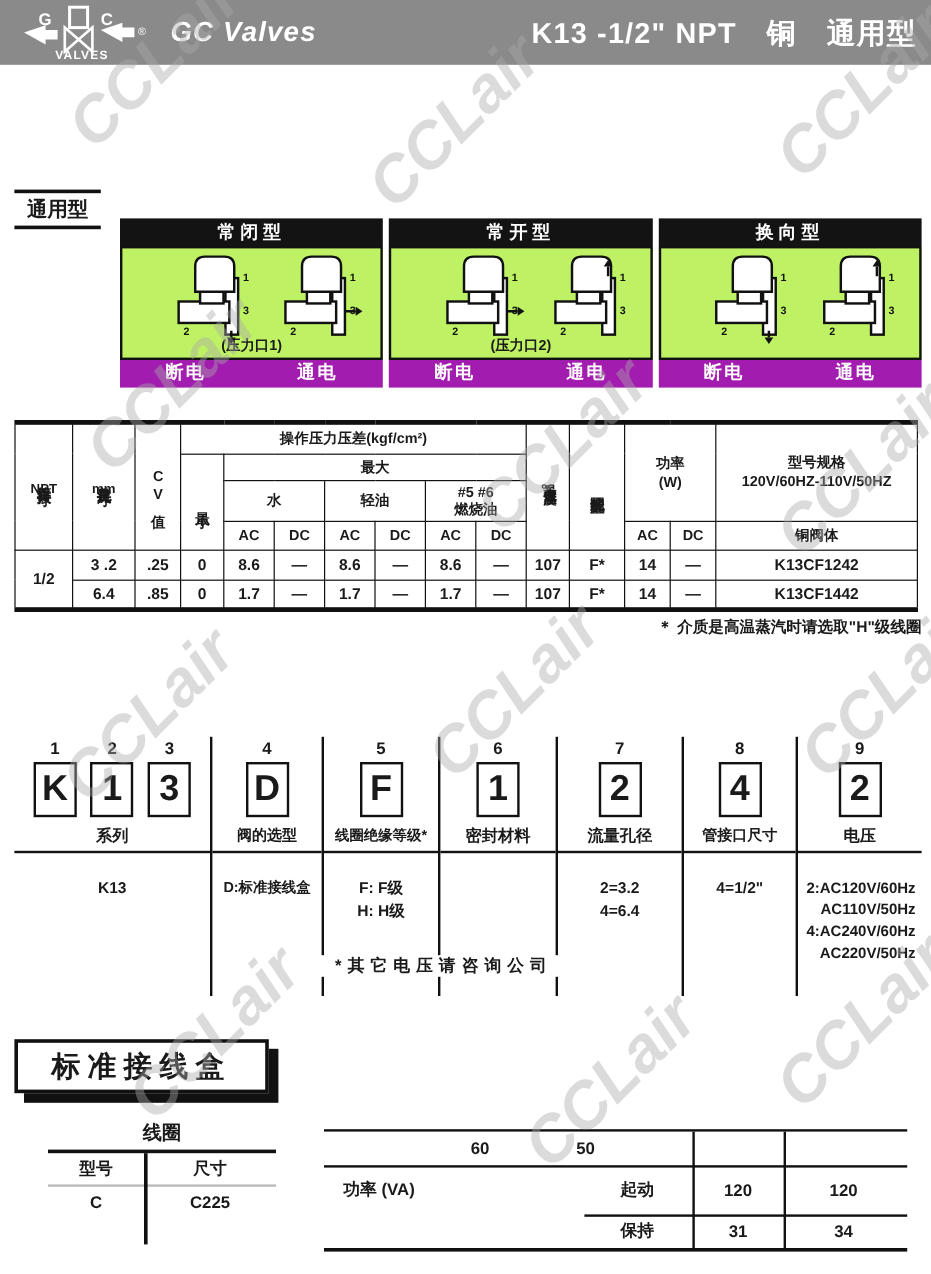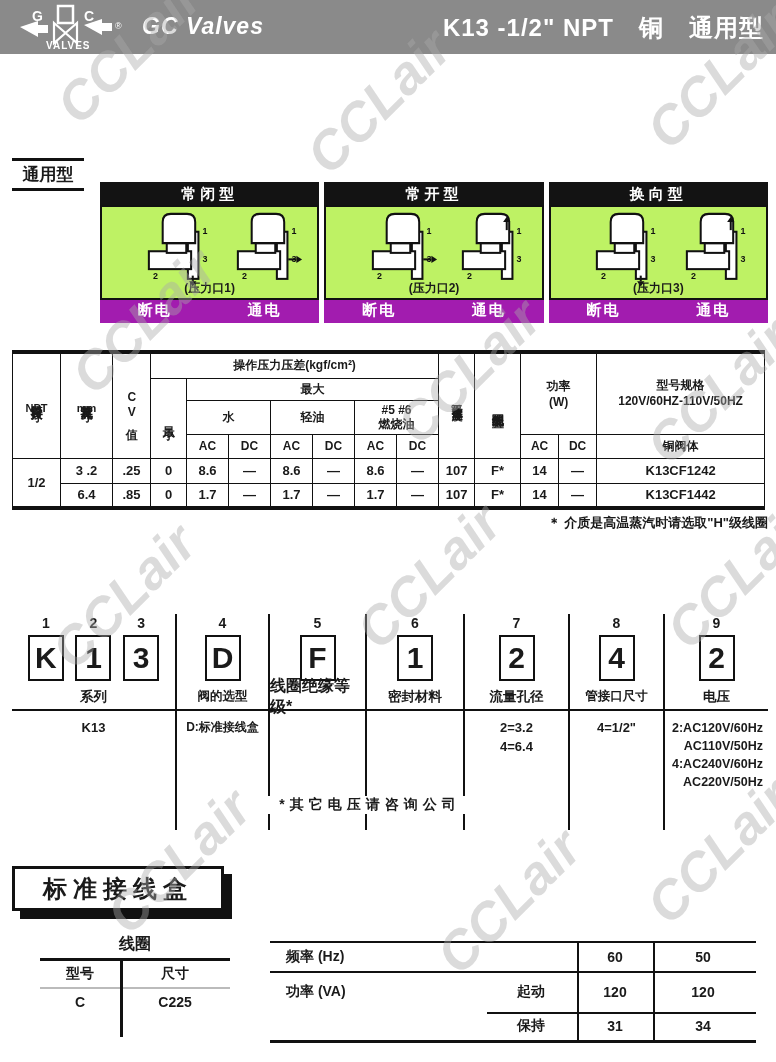--- a/index.html
+++ b/index.html
@@ -60,21 +60,21 @@
   .ordering { position:absolute; left:12px; top:614px; width:756px; height:216px; display:flex; }
   .ord-col { display:flex; flex-direction:column; border-right:2px solid #111; }
   .ord-col.last { border-right:none; }
   .ord-num { height:18px; display:flex; justify-content:center; align-items:center; font-size:14px; font-weight:bold; }
   .ord-num.multi, .ord-code.multi { justify-content:space-around; padding:0 10px; }
   .ord-code { height:52px; display:flex; justify-content:center; align-items:center; }
   .code-box { width:36px; height:46px; border:2.5px solid #111; display:flex; align-items:center; justify-content:center;
               font-size:30px; font-weight:bold; background:#fff; }
   .ord-label { height:27px; display:flex; justify-content:center; align-items:center;
                font-size:13.5px; font-weight:bold; border-bottom:2px solid #111; }
-  .ord-value { flex:1; padding-top:8px; text-align:center; font-size:13px; font-weight:bold; line-height:1.45; }
+  .ord-value { flex:1; padding-top:20px; text-align:center; font-size:13px; font-weight:bold; line-height:1.45; }
   .ord-value.volt { text-align:right; padding-right:5px; font-size:12.5px; }
   .ord-note { position:absolute; left:238px; top:182px; width:240px; background:#fff; z-index:2;
               text-align:center; font-size:14px; font-weight:bold; letter-spacing:5px; }
 
   
   .coil-small { position:absolute; left:40px; top:934px; width:190px; }
   .coil-small .ttl { text-align:center; font-size:16px; font-weight:bold; height:24px; }
   .coil-small .tbl { border-top:3px solid #111; position:relative; }
   .coil-small .row { display:flex; height:26px; align-items:center; }
   .coil-small .row > span { text-align:center; font-size:14px; font-weight:bold; }
@@ -208,21 +208,20 @@
       <div class="diagram-title">换向型</div>
       <div class="diagram-canvas">
         <svg width="86" height="78" viewBox="0 0 104 96">
             <use href="#valve-base"></use>
             <use href="#arrow-down"></use>
           </svg>
         <svg width="86" height="78" viewBox="0 0 104 96">
             <use href="#valve-base"></use>
             <use href="#arrow-up"></use>
           </svg>
-        <div class="port-label">(压力口3)</div>
       </div>
       <div class="diagram-footer">
         <span>断电</span>
         <span>通电</span>
       </div>
     </div>
   </div>
 
   <div class="spec-wrap">
     <table class="spec">
@@ -369,21 +368,23 @@
       <div class="ord-label" style="font-size:12.5px">阀的选型</div>
       <div class="ord-value pre" style="font-size:12px">D:标准接线盒</div>
     </div>
     <div class="ord-col" style="width:97px">
       <div class="ord-num">
           <span>5</span>
         </div>
       <div class="ord-code">
           <span class="code-box">F</span>
         </div>
-      <div class="ord-label" style="font-size:16px">线圈绝缘等级*</div>
+      <div class="ord-label" style="font-size:12px">线圈绝缘等级*</div>
+      <div class="ord-value pre">F: F级
+H: H级</div>
     </div>
     <div class="ord-col" style="width:98px">
       <div class="ord-num">
           <span>6</span>
         </div>
       <div class="ord-code">
           <span class="code-box">1</span>
         </div>
       <div class="ord-label">密封材料</div>
     </div>
@@ -439,21 +440,20 @@
       <div class="row">
         <span class="c1">C</span>
         <span class="c2">C225</span>
       </div>
       <div class="vline"></div>
     </div>
   </div>
 
   <div class="coil-power">
     <div class="cp-row r1">
-      <span class="cp-c1">频率  (Hz)</span>
       <span class="cp-c2"></span>
       <span class="cp-c3">60</span>
       <span class="cp-c4">50</span>
     </div>
     <div class="cp-row r2">
       <span class="cp-c1">功率  (VA)</span>
       <span class="cp-c2">起动</span>
       <span class="cp-c3">120</span>
       <span class="cp-c4">120</span>
     </div>

